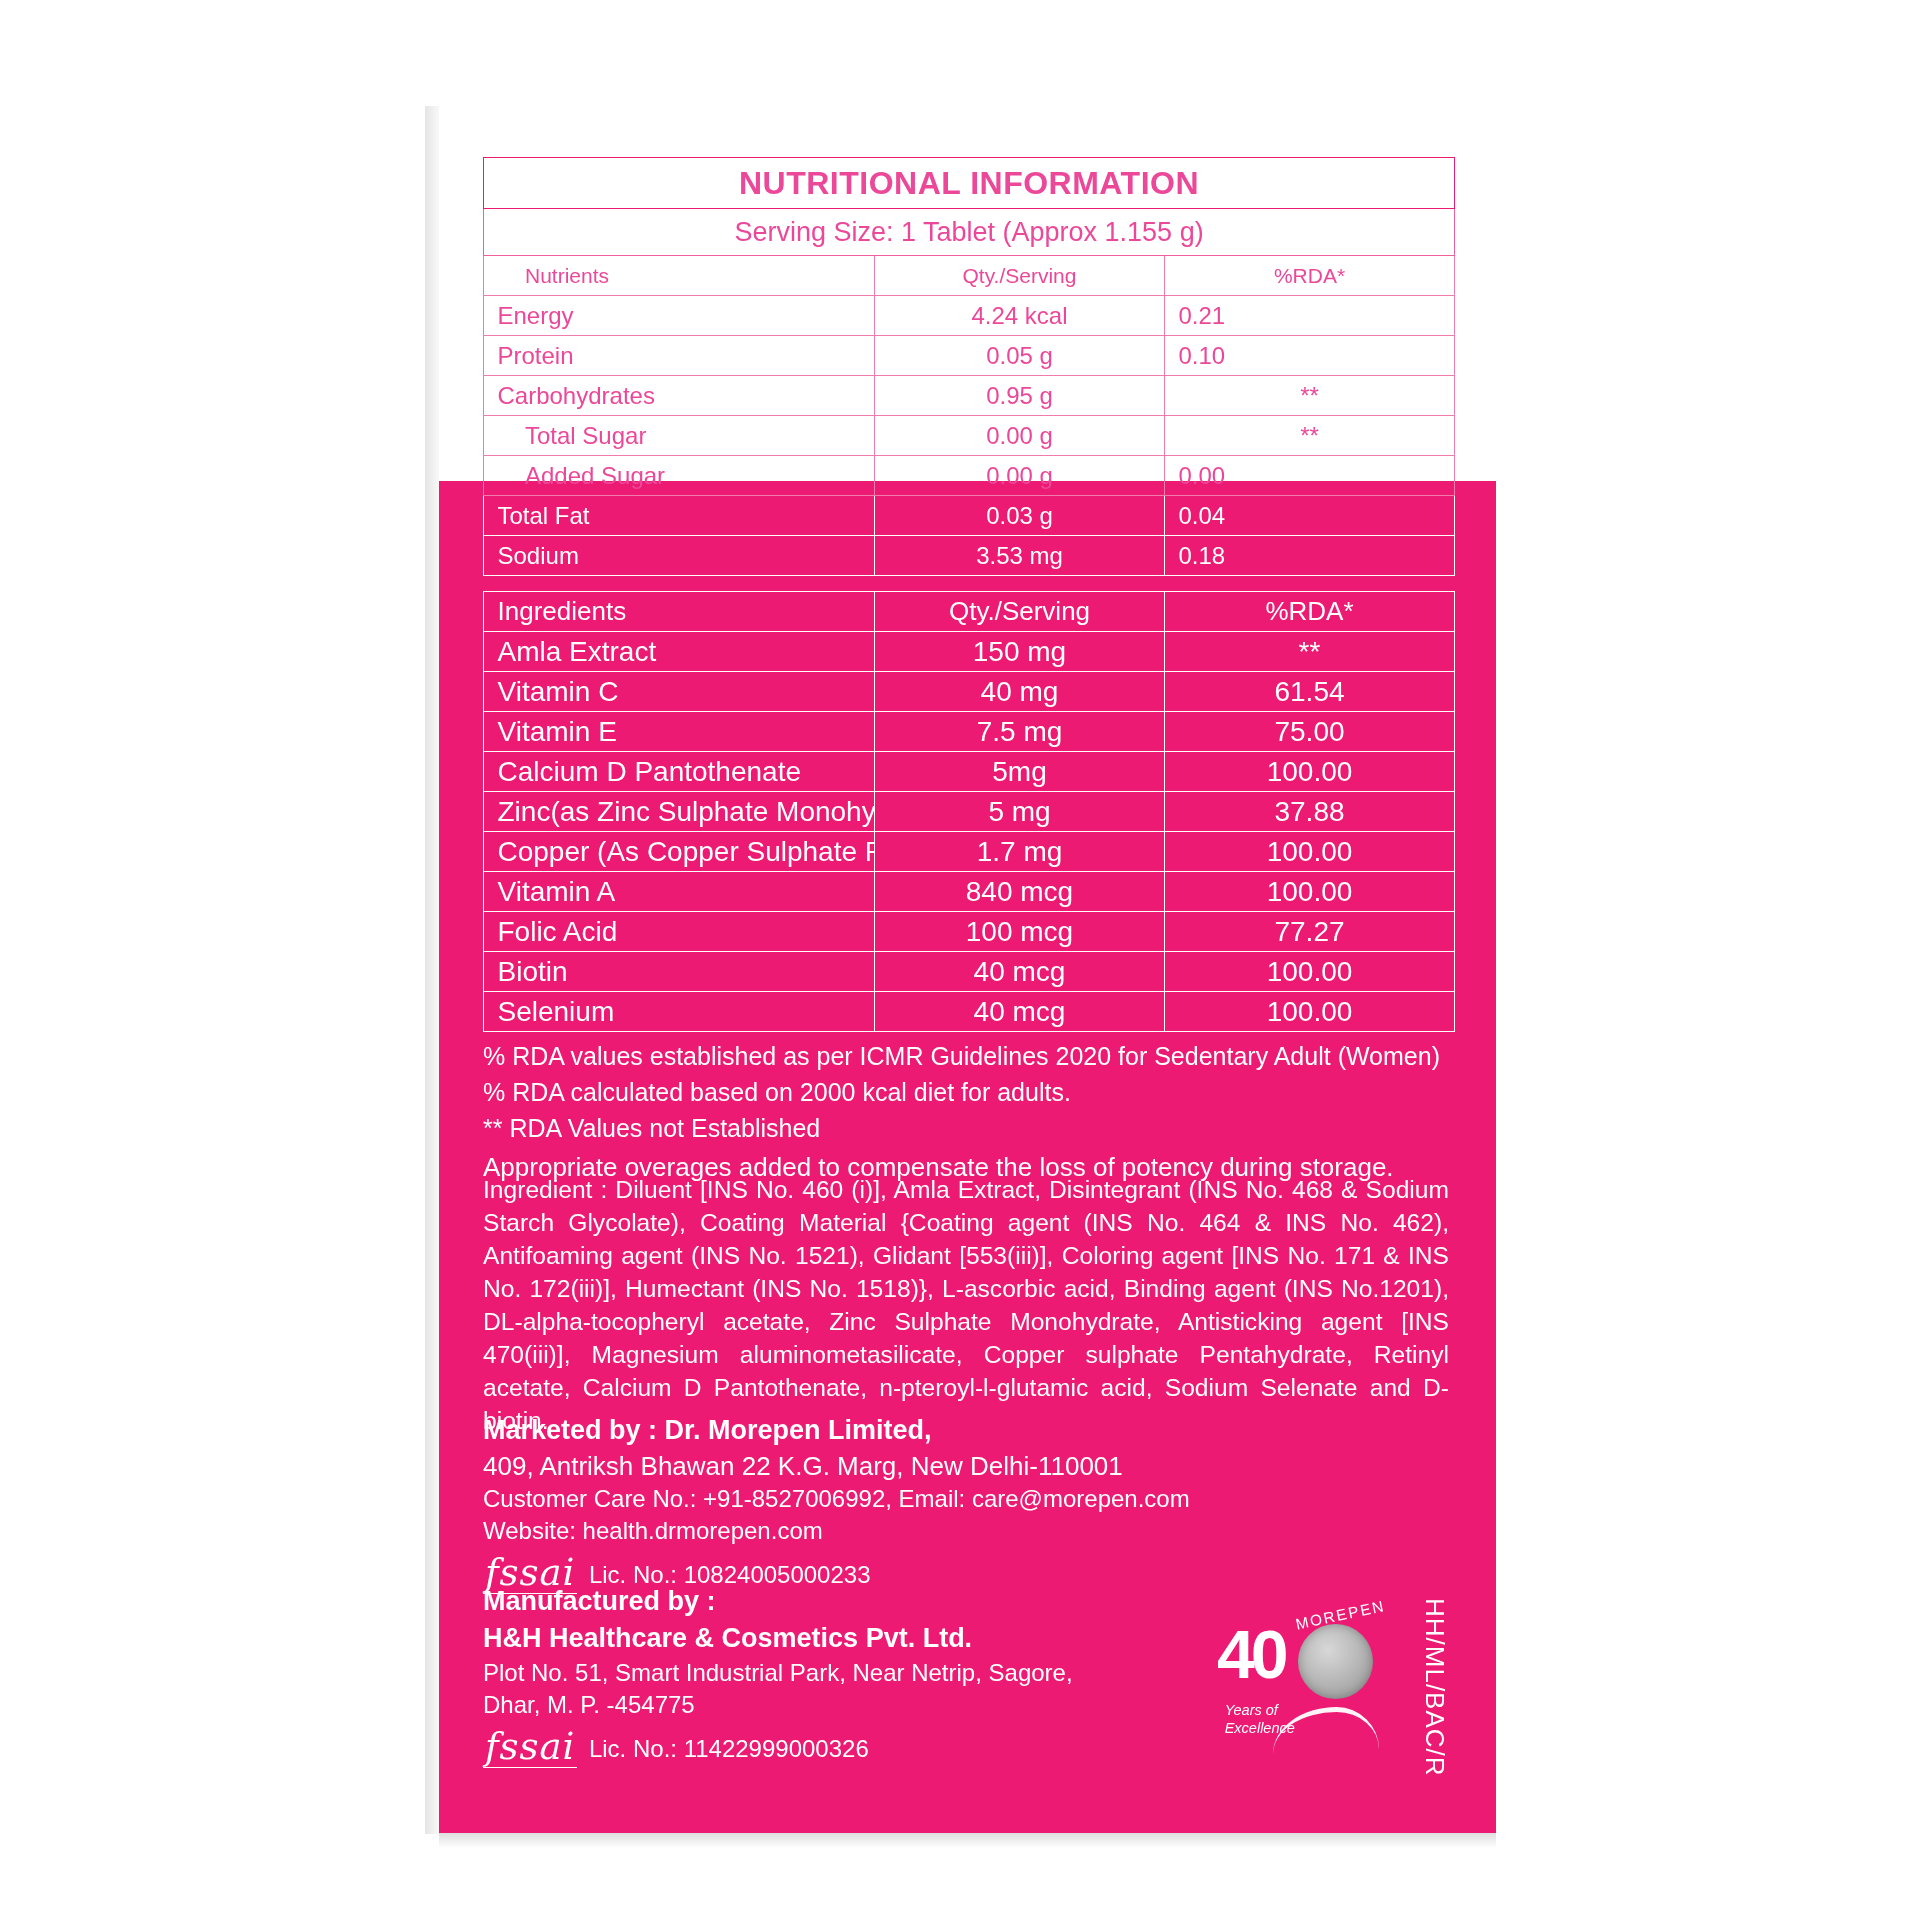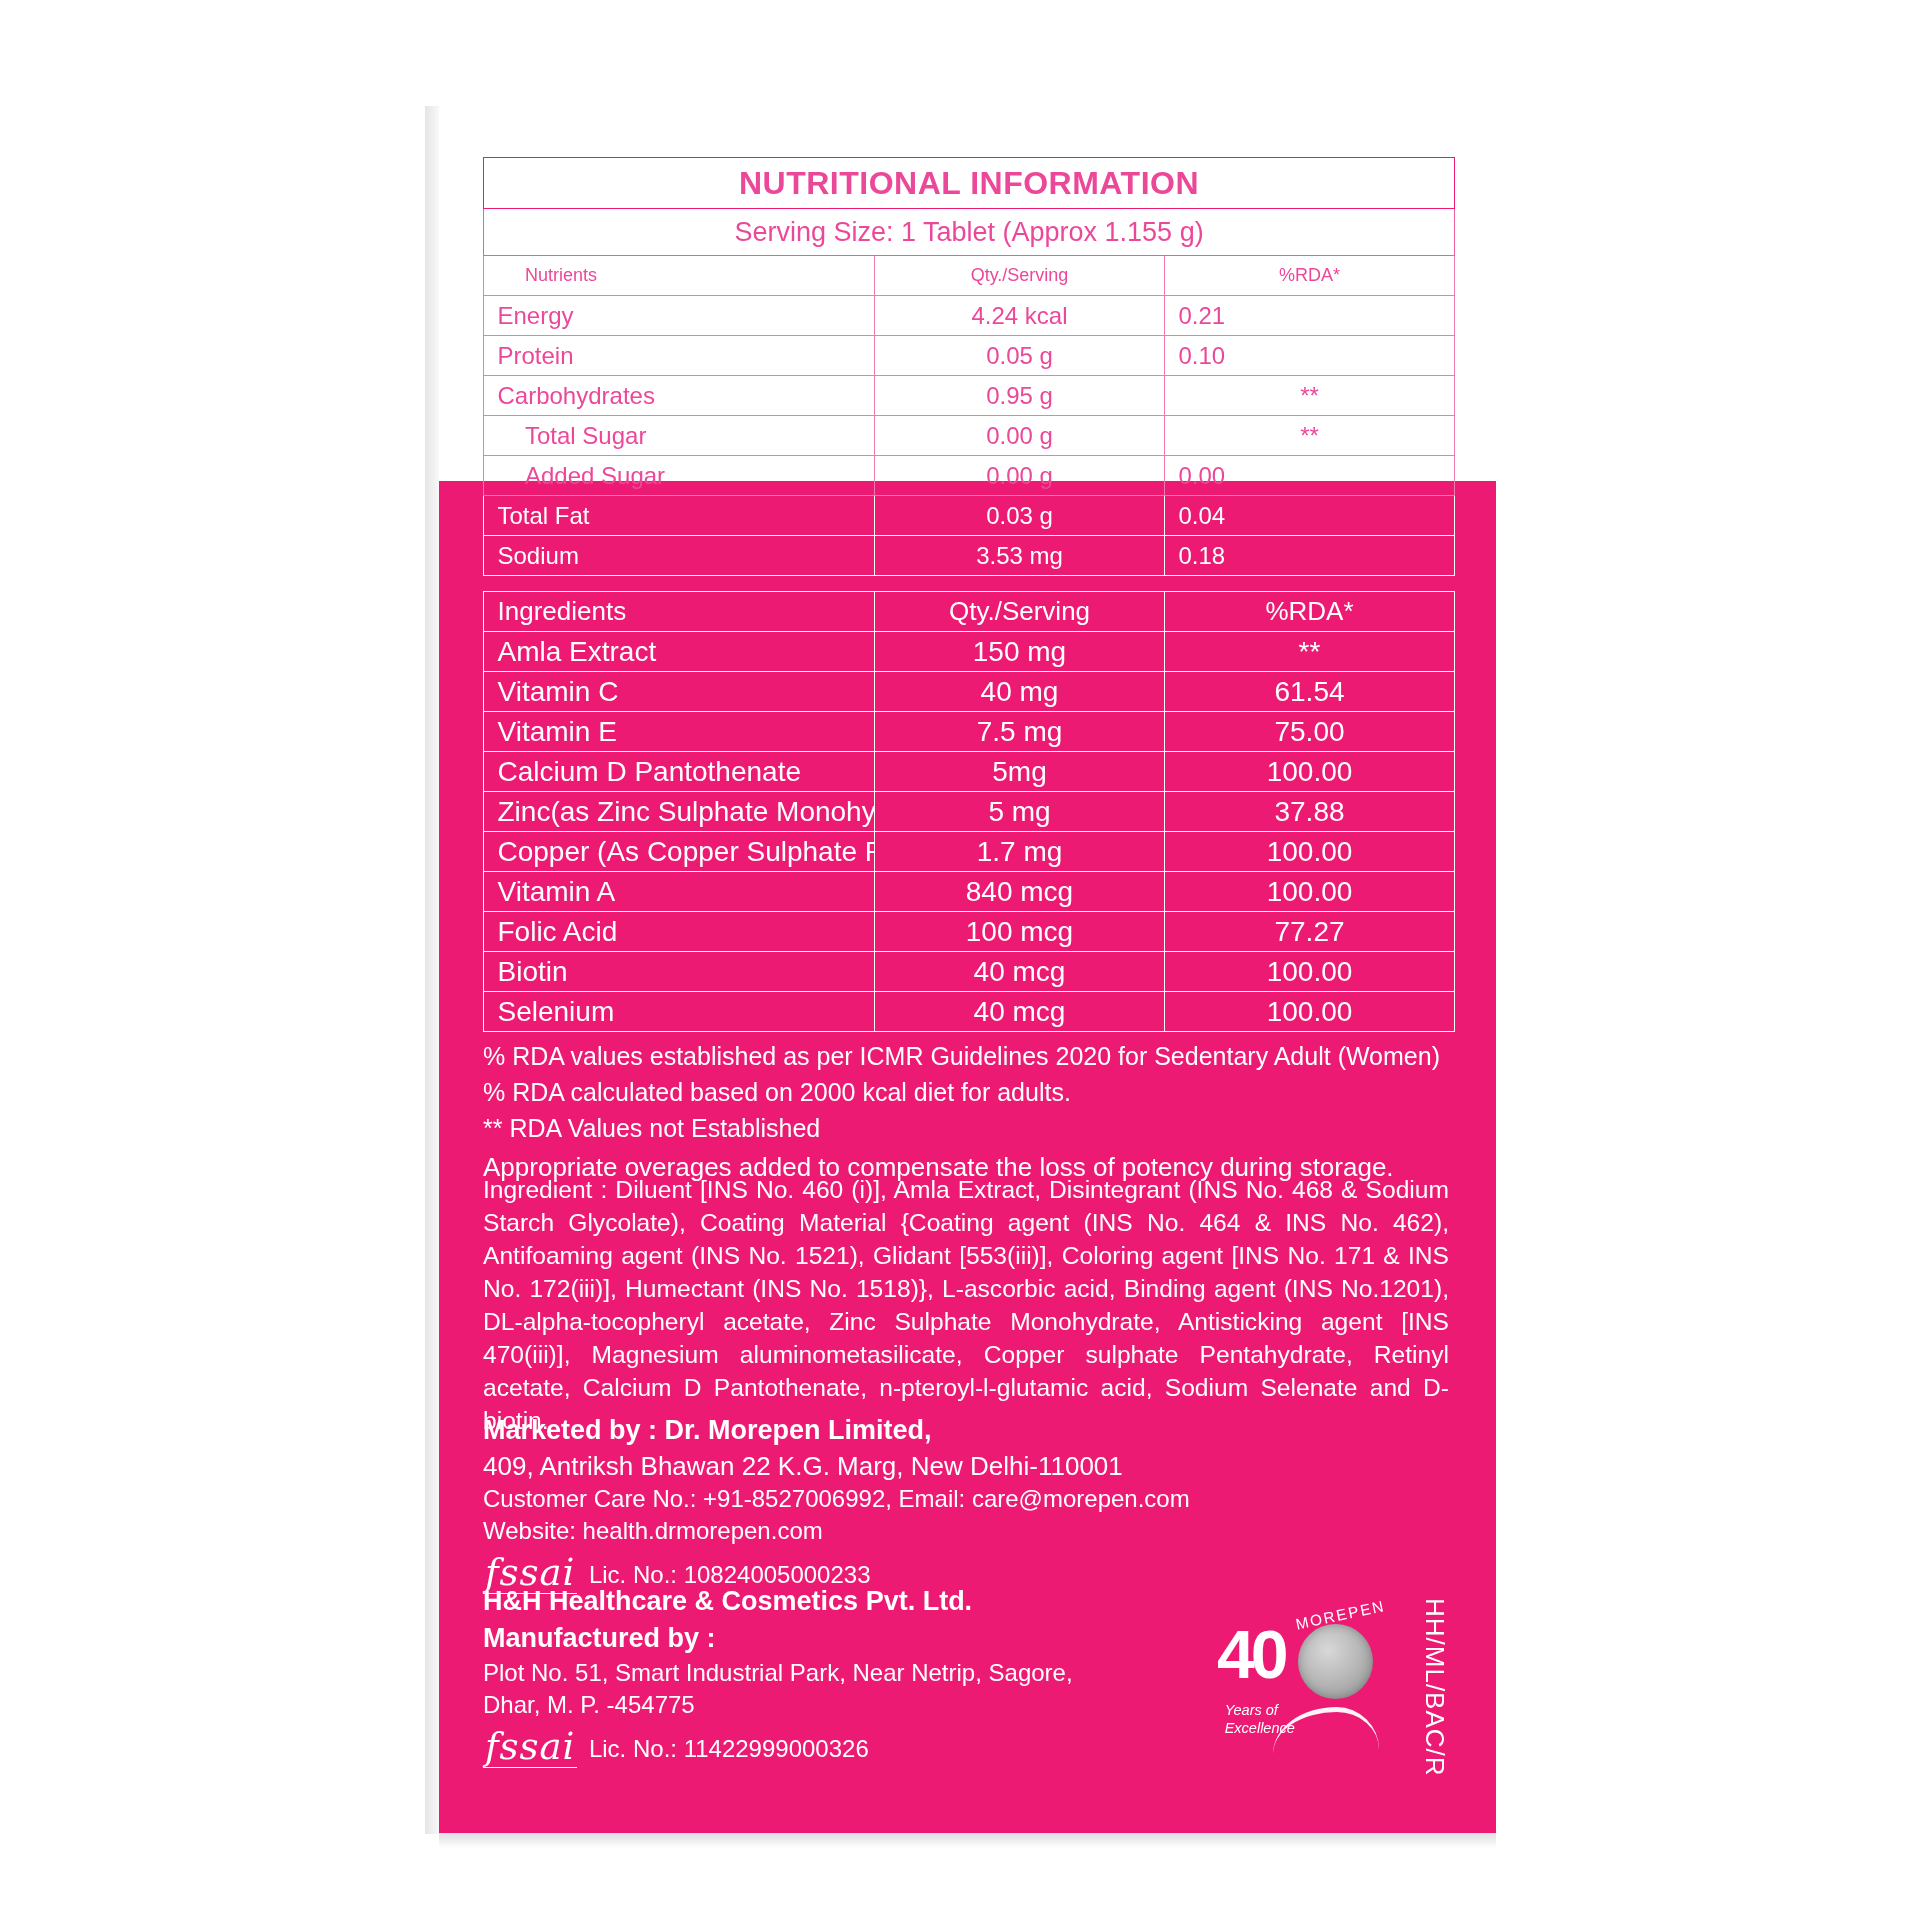--- a/index.html
+++ b/index.html
@@ -90,21 +90,21 @@
     line-height: 50px;
     border-color: #ec1a73;
   }
   #nutrition-table .serving-cell {
     text-align: center;
     font-size: 27px;
     height: 46px;
     line-height: 46px;
     border-color: #ef5f9c;
   }
-  #nutrition-table .hdr td { font-size: 18px; }
+  #nutrition-table .hdr td { font-size: 21px; }
   .ctr { text-align: center !important; }
   .indent { padding-left: 41px !important; }
 
   
   .onpink td {
     color: #ffffff !important;
     border-color: #ffffff !important;
   }
 
   
@@ -404,22 +404,22 @@
     <div class="ln">409, Antriksh Bhawan 22 K.G. Marg, New Delhi-110001</div>
     <div class="ln-sm">Customer Care No.: +91-8527006992,  Email: care@morepen.com</div>
     <div class="ln-sm">Website: health.drmorepen.com</div>
     <div class="fssai-row">
       <span class="fssai-logo">fssai</span>
       <span class="fssai-txt">Lic. No.: 10824005000233</span>
     </div>
   </div>
 
   <div class="addr" id="manufactured-block">
+    <div class="hd">Manufactured by :</div>
     <div class="hd">H&amp;H Healthcare &amp; Cosmetics Pvt. Ltd.</div>
-    <div class="hd">Manufactured by :</div>
     <div class="ln-sm">Plot No. 51, Smart Industrial Park, Near Netrip, Sagore,</div>
     <div class="ln-sm">Dhar, M. P. -454775</div>
     <div class="fssai-row">
       <span class="fssai-logo">fssai</span>
       <span class="fssai-txt">Lic. No.: 11422999000326</span>
     </div>
   </div>
 
   <div id="badge-40">
     <div class="morepen-word">MOREPEN</div>

